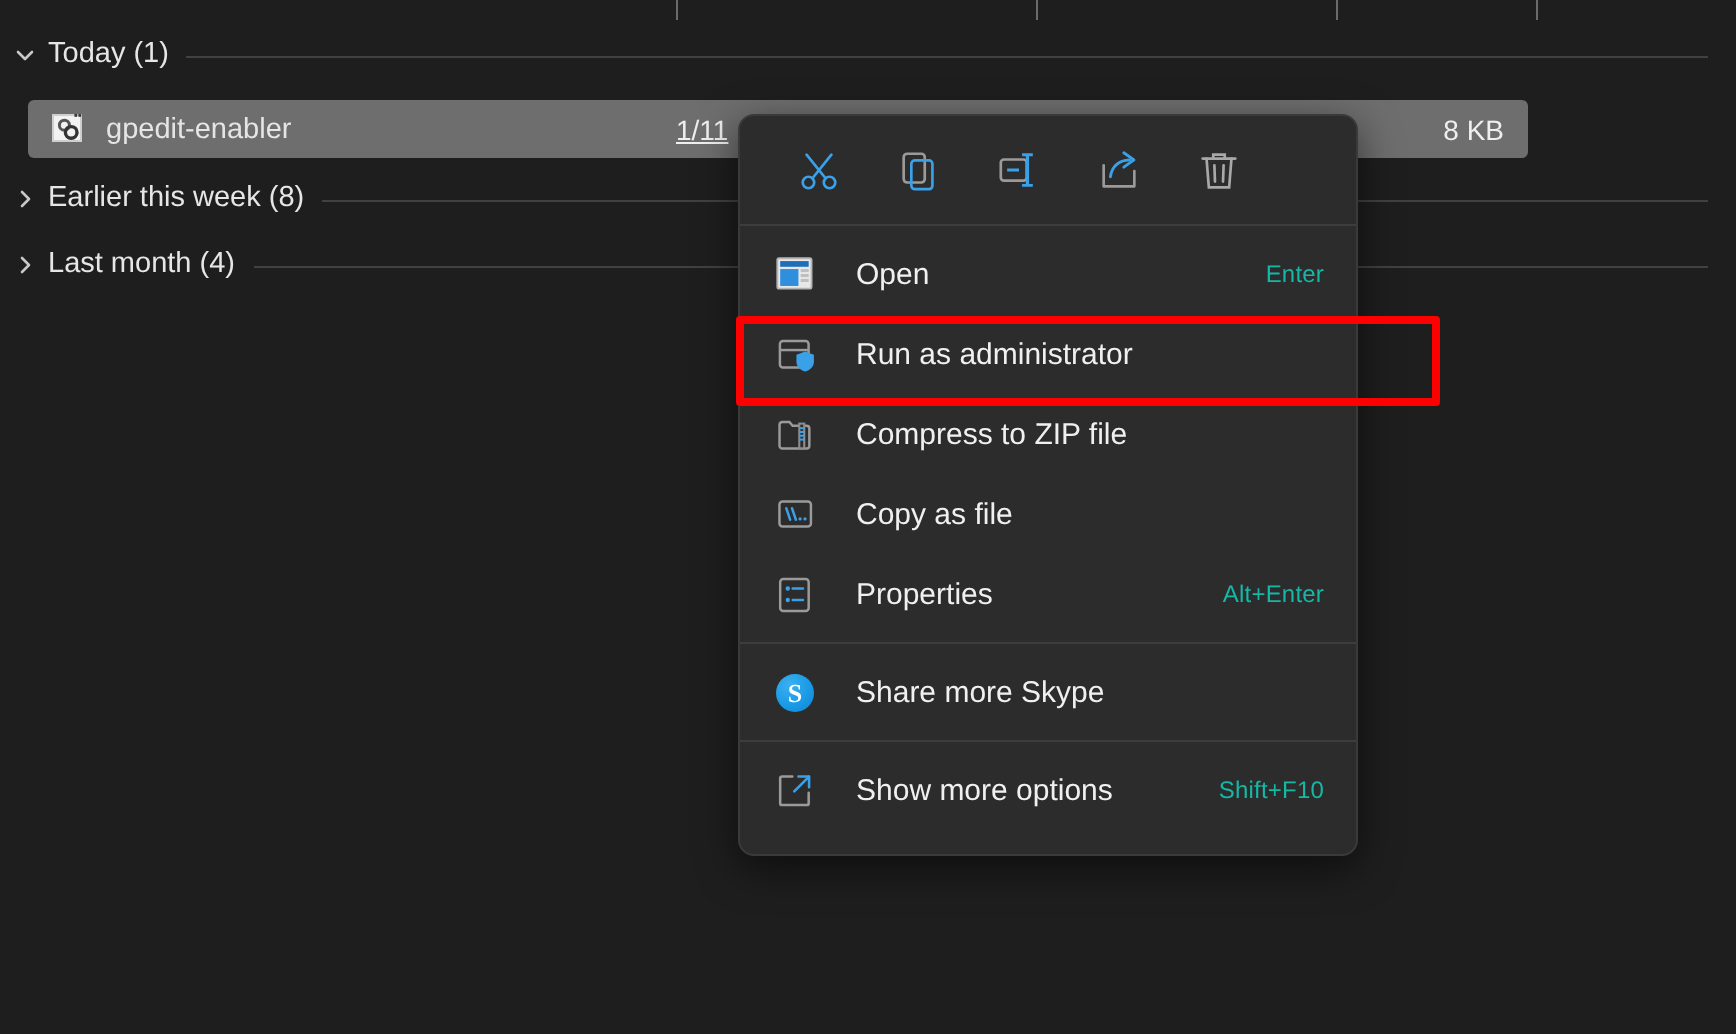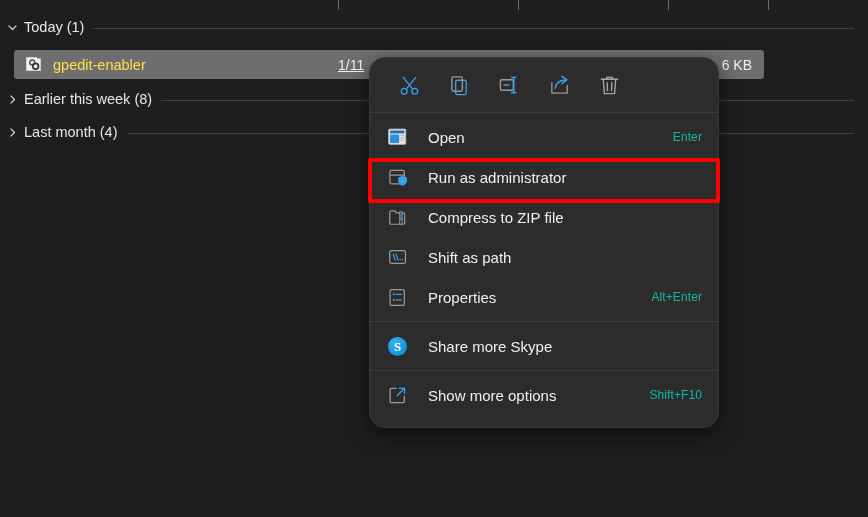--- a/index.html
+++ b/index.html
@@ -89,21 +89,21 @@
     width: 17px;
     height: 16px;
     margin-left: 12px;
     margin-right: 10px;
     flex: none;
     position: relative;
   }
 
   .file-name {
     font-size: 14.5px;
-    color: #fde047;
+    color: #e5e5e5;
     white-space: nowrap;
   }
 
   .file-date {
     position: absolute;
     left: 324px;
     font-size: 14px;
     color: #efefef;
     white-space: nowrap;
     text-decoration: underline;
@@ -115,25 +115,25 @@
     font-size: 14px;
     color: #efefef;
     white-space: nowrap;
   }
 
   
   .context-menu {
     position: absolute;
     left: 369px;
     top: 57px;
-    width: 350px;
+    width: 310px;
     height: 371px;
     background: #2c2c2c;
     border: 1px solid #3a3a3a;
-    border-radius: 16px;
+    border-radius: 8px;
     box-shadow: 0 6px 20px rgba(0,0,0,0.55);
     overflow: hidden;
   }
 
   .cm-toolbar {
     height: 54px;
     display: flex;
     align-items: center;
     padding: 0 14px;
   }
@@ -243,21 +243,21 @@
         <svg width="17" height="16" viewBox="0 0 17 16">
           <rect x="0.5" y="0.5" width="14" height="13" fill="#f2f2f2" stroke="#cfcfcf"></rect>
           <circle cx="6.2" cy="5.6" r="2.5" fill="none" stroke="#555" stroke-width="1.5"></circle>
           <circle cx="9.6" cy="9.2" r="2.9" fill="none" stroke="#333" stroke-width="1.7"></circle>
           <rect x="11.2" y="0" width="1.4" height="1.4" fill="#3a3a3a"></rect>
           <rect x="13.2" y="0" width="1.4" height="1.4" fill="#3a3a3a"></rect>
         </svg>
       </span>
       <span class="file-name">gpedit-enabler</span>
       <span class="file-date">1/11</span>
-      <span class="file-size">6 KB</span>
+      <span class="file-size">8 KB</span>
     </div>
 
     <div class="group-header" style="top:72px">
       <span class="chevron">
         <svg width="13" height="13" viewBox="0 0 13 13">
             <path d="M5 3 L8.5 6.5 L5 10" fill="none" stroke="#c8c8c8" stroke-width="1.3" stroke-linecap="round" stroke-linejoin="round"></path>
           </svg>
       </span>
       <span class="group-label">Earlier this week (8)</span>
       <span class="group-rule"></span>
@@ -367,21 +367,21 @@
 
       <div class="cm-item">
         <span class="cm-item-icon">
           <svg width="21" height="18" viewBox="0 0 22 18" fill="none">
             <rect x="1.8" y="2.4" width="16.5" height="13.2" rx="1.6" stroke="#9a9a9a" stroke-width="1.3"></rect>
             <path d="M5.4 6 L7.4 12 M8.4 6 L10.4 12" stroke="#3aa0e8" stroke-width="1.3" stroke-linecap="round"></path>
             <circle cx="12.6" cy="11.6" r="0.85" fill="#3aa0e8"></circle>
             <circle cx="15.2" cy="11.6" r="0.85" fill="#3aa0e8"></circle>
           </svg>
         </span>
-        <span class="cm-item-label">Shift as path</span>
+        <span class="cm-item-label">Copy as file</span>
         <span class="cm-item-shortcut"></span>
       </div>
 
       <div class="cm-item">
         <span class="cm-item-icon">
           <svg width="19" height="19" viewBox="0 0 20 20" fill="none">
             <rect x="2.2" y="1.6" width="15" height="16.8" rx="1.6" stroke="#9a9a9a" stroke-width="1.3"></rect>
             <circle cx="6.2" cy="6.6" r="1.15" fill="#3aa0e8"></circle>
             <circle cx="6.2" cy="12.6" r="1.15" fill="#3aa0e8"></circle>
             <line x1="8.8" y1="6.6" x2="14.2" y2="6.6" stroke="#3aa0e8" stroke-width="1.3" stroke-linecap="round"></line>

